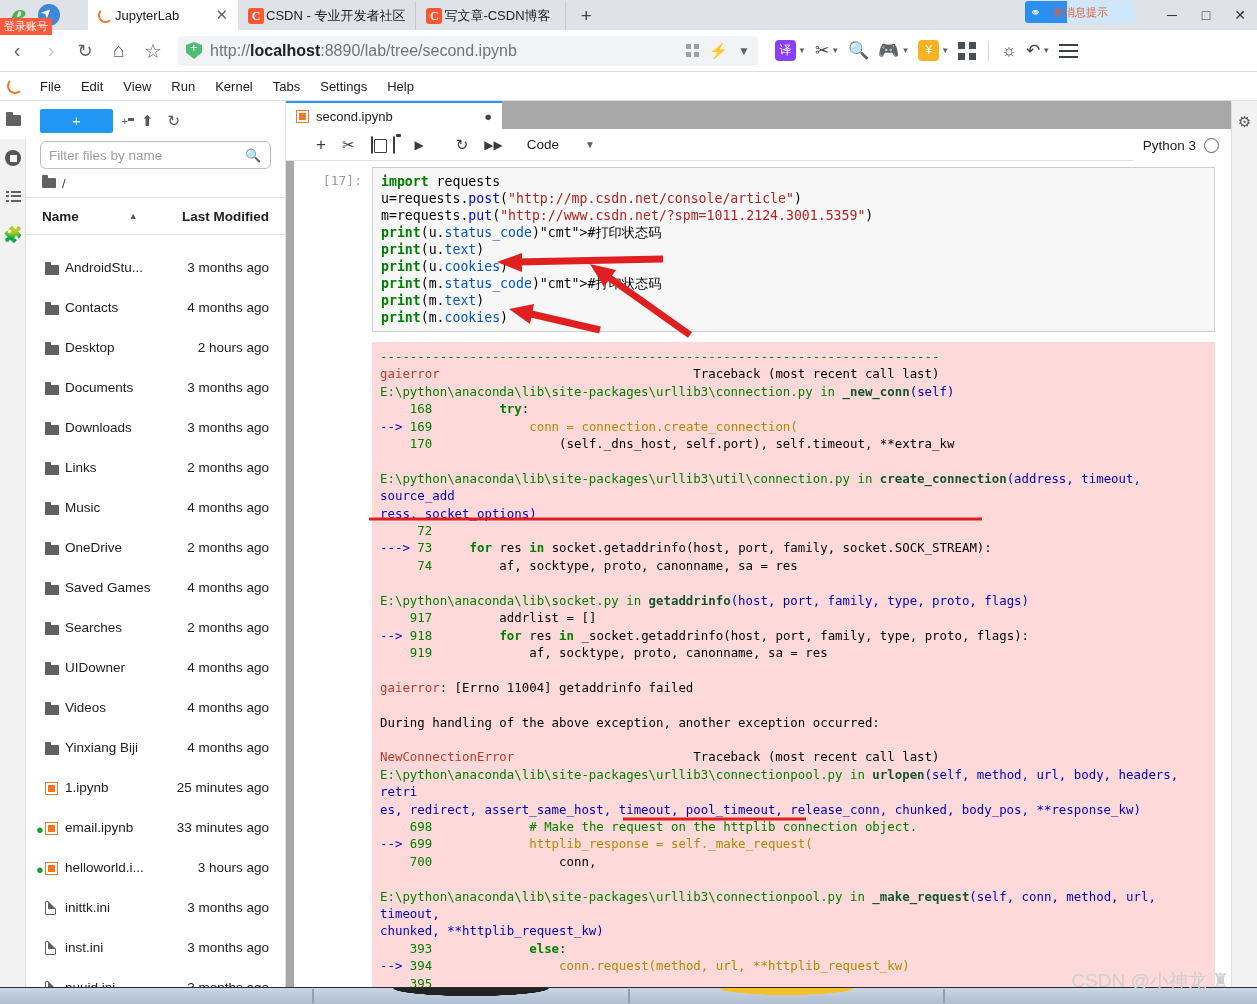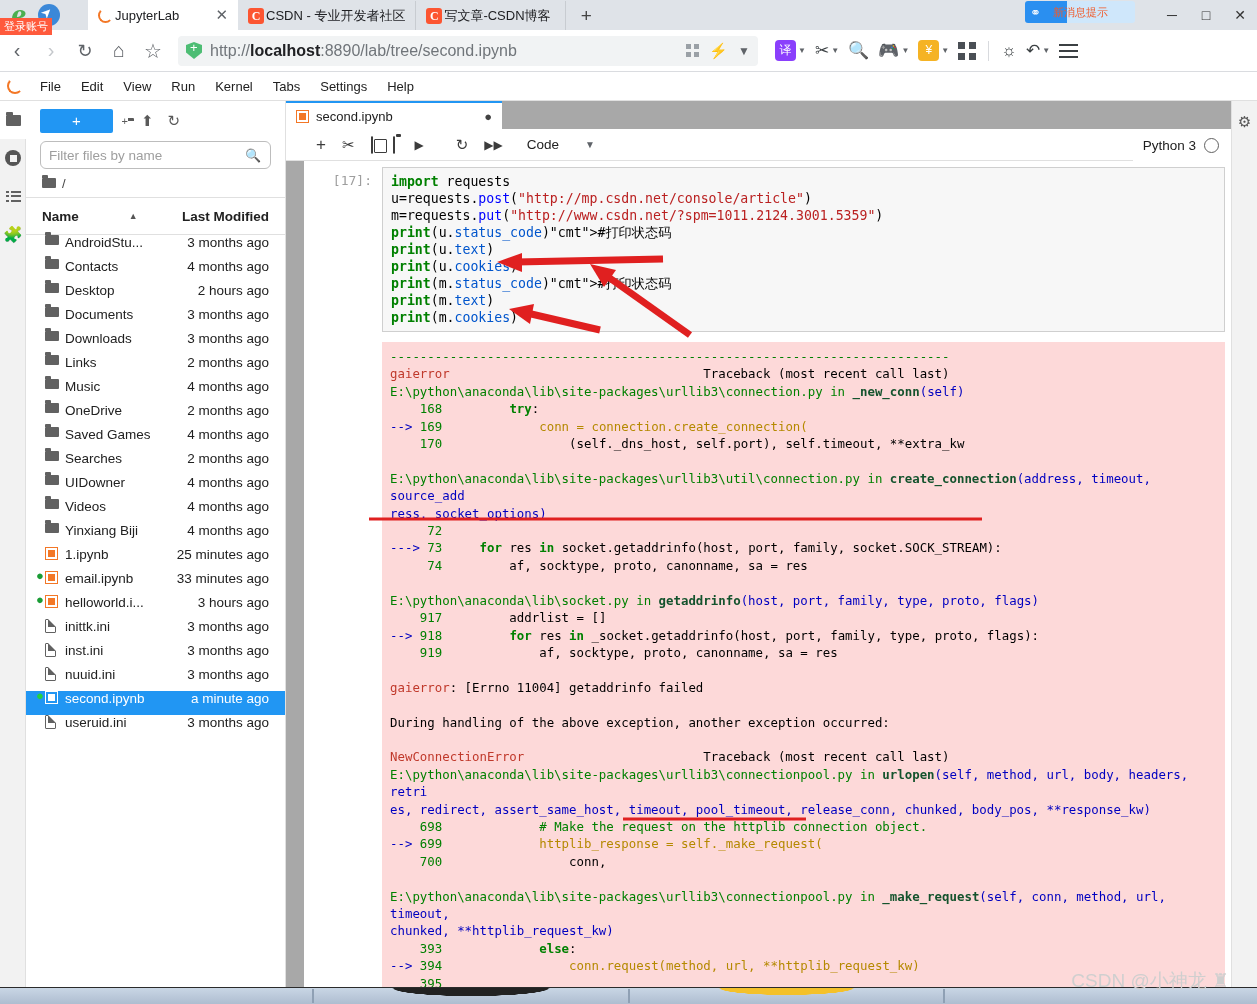--- a/index.html
+++ b/index.html
@@ -227,22 +227,22 @@
   .bc-slash { font-size: 13px; color: #444; }
   .fb-header {
     height: 38px; display: flex; align-items: center; padding: 0 16px;
     border-top: 1px solid #e0e0e0; border-bottom: 1px solid #e0e0e0;
     font-size: 13.5px; color: #212121; font-weight: bold;
   }
   .fb-header .col-name { flex: 1; display: flex; align-items: center; gap: 50px; }
   .sort-caret { font-size: 9px; color: #555; }
   .fb-header .col-mod { width: 104px; text-align: right; }
   .frow {
-    height: 24px; display: flex; align-items: flex-start; padding: 0 16px 0 10px;
-    font-size: 13.5px; color: #212121;
+    height: 24px; display: flex; align-items: flex-end; padding: 0 16px 0 10px;
+    font-size: 13.5px; color: #212121; margin-top: 16px;
   }
   .frow.selected { background: #2196f3; color: #fff; }
   .frow .dot {
     width: 9px; flex: none; color: #1a9c35; font-size: 13px; line-height: 10px;
   }
   .frow.selected .dot { color: #23d13f; }
   .frow .ic { width: 20px; flex: none; display: flex; align-items: center; }
   .f-folder {
     width: 14px; height: 10px; background: #616161; border-radius: 1px; position: relative;
   }
@@ -314,21 +314,21 @@
   .kernel-status {
     position: absolute; right: 26px; top: 28px; height: 32px; display: flex;
     align-items: center; gap: 8px; background: #fff; padding-right: 12px; padding-left: 10px;
     font-size: 13.5px; color: #212121;
   }
   .kernel-ring {
     width: 15px; height: 15px; border: 1.4px solid #616161; border-radius: 50%;
   }
 
   .nb-scroll {
-    position: absolute; left: 18px; top: 60px; width: 945px; height: 826px; background: #fff;
+    position: absolute; left: 8px; top: 60px; width: 945px; height: 826px; background: #fff;
     overflow: hidden;
   }
   .cell-row { display: flex; padding-top: 6px; }
   .prompt {
     width: 78px; flex: none; text-align: right; padding-right: 10px;
     font-family: "DejaVu Sans Mono", monospace; font-size: 13px; color: #9e9e9e;
     padding-top: 6px;
   }
   .code-area {
     flex: 1; margin-right: 24px; background: #f7f7f7; border: 1px solid #cfcfcf;

